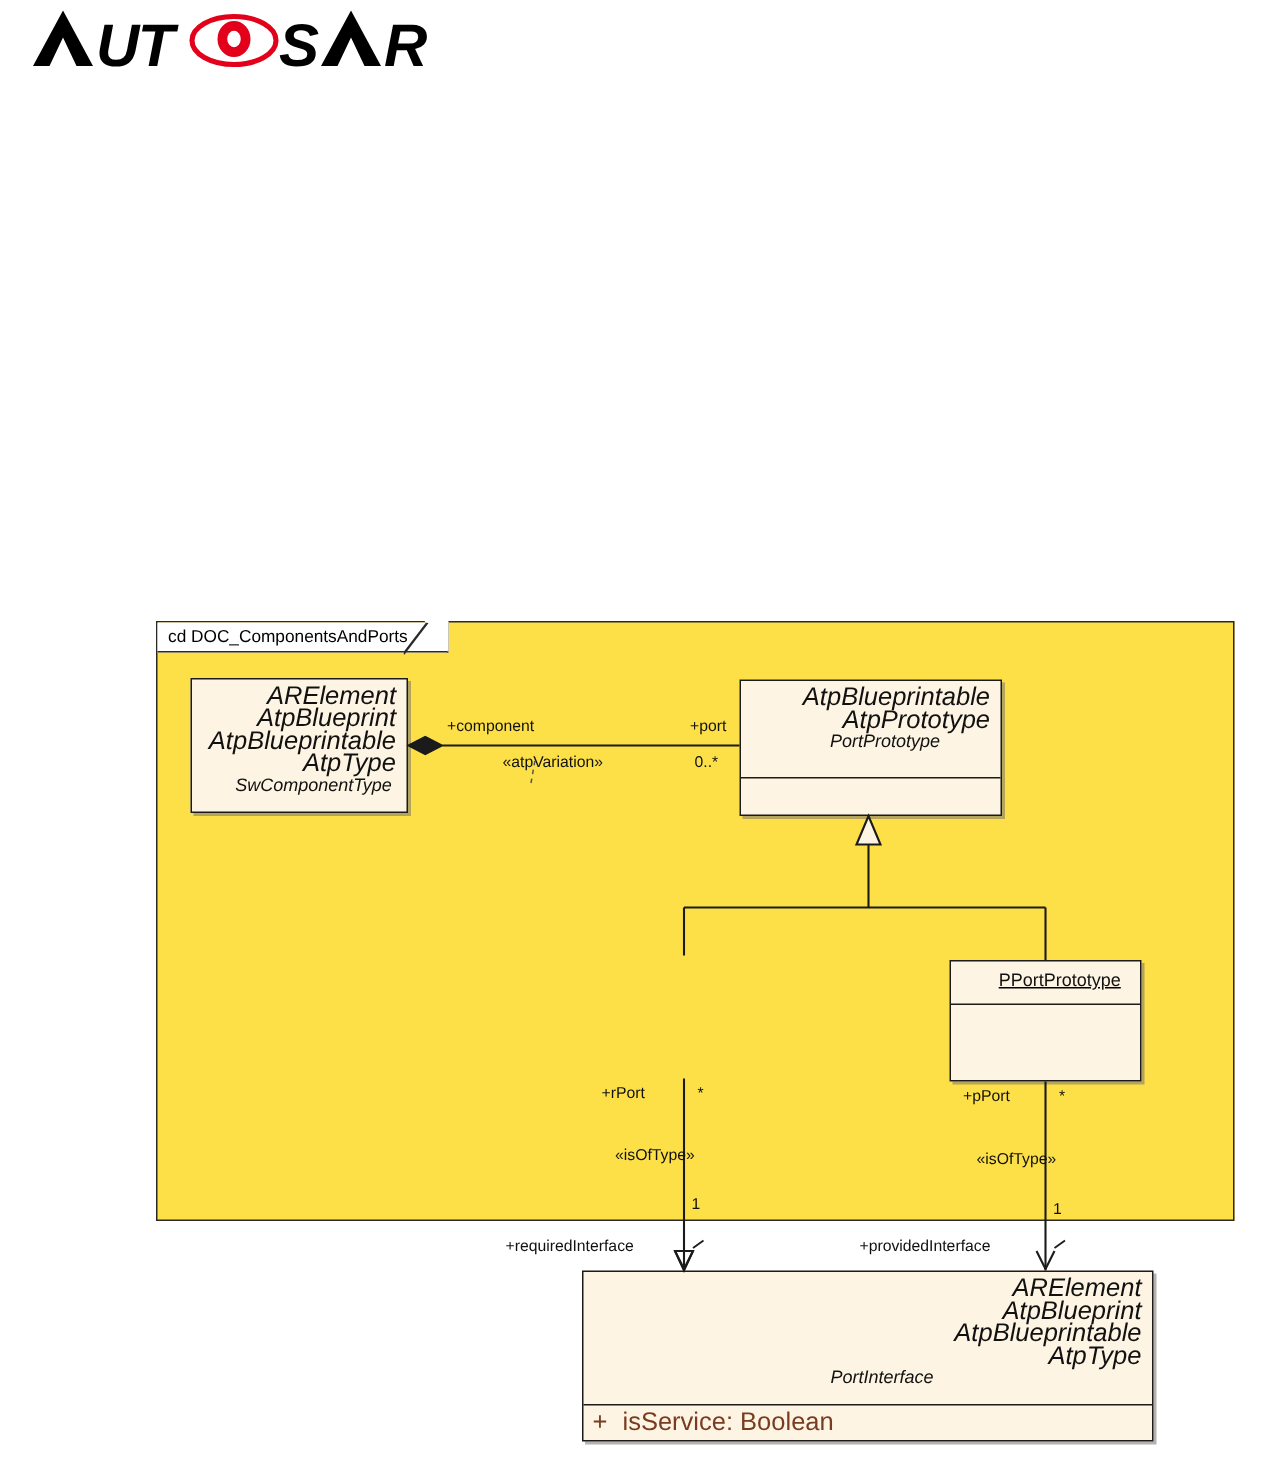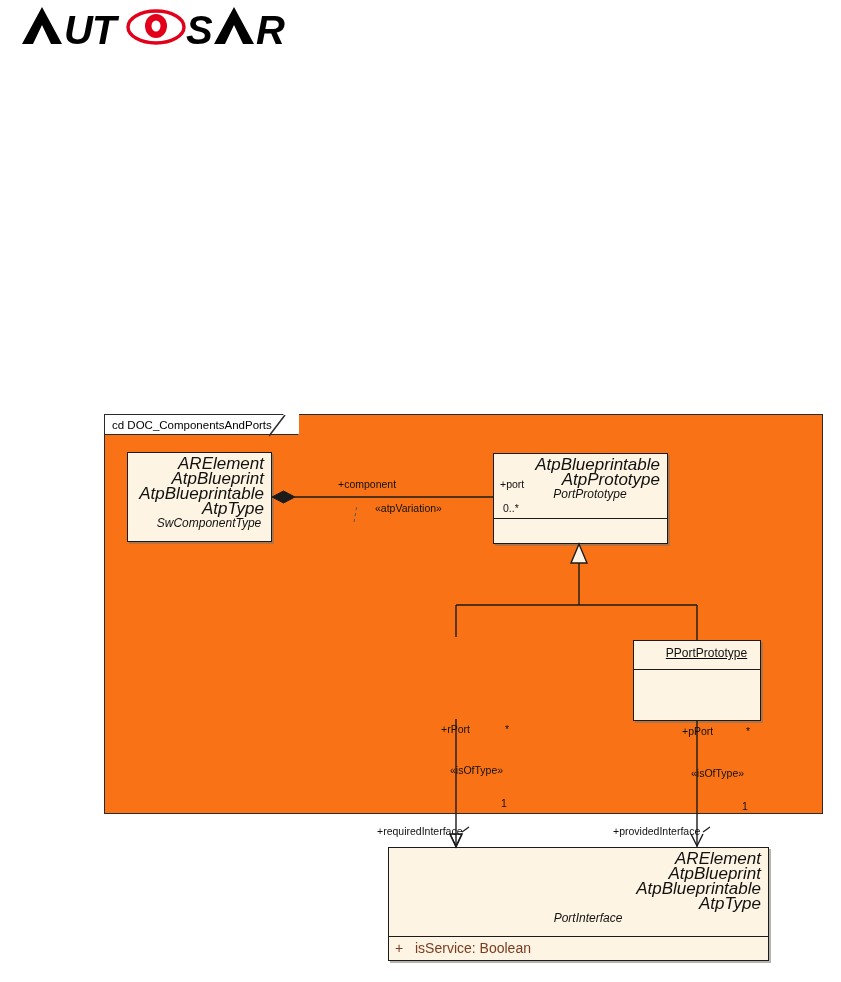--- a/index.html
+++ b/index.html
@@ -25,21 +25,21 @@
   }
 
   
   #uml-frame {
     position: absolute;
     left: 104px;
     top: 414px;
     width: 719px;
     height: 400px;
     border: 1.5px solid #2a2a2a;
-    background: #f97316;
+    background: #fde047;
     box-sizing: border-box;
   }
   #frame-tab {
     position: absolute;
     left: 0px;
     top: 0px;
     height: 20px;
     padding: 0 26px 0 7px;
     line-height: 20px;
     font-size: 11.5px;
@@ -97,21 +97,21 @@
     line-height: 15px;
     color: #111;
     padding: 0 6px 3px 6px;
     margin-left: 19px;
   }
   .cls-name.plain {
     font-style: normal;
     padding-top: 5px;
   }
   .attr-row {
-    font-size: 14px;
+    font-size: 17px;
     line-height: 16px;
     color: #7a3c20;
     padding: 3px 4px 3px 6px;
     white-space: nowrap;
   }
   .attr-vis { display: inline-block; width: 20px; }
 
   
   #note {
     position: absolute;
@@ -147,21 +147,20 @@
     color: #111;
     white-space: pre-line;
   }
 
   .lbl {
     position: absolute;
     font-size: 10.5px;
     line-height: 13px;
     color: #111;
     white-space: nowrap;
-    margin-left: 40px;
   }
 
   svg.ov {
     position: absolute;
     left: 0;
     top: 0;
     overflow: visible;
     pointer-events: none;
   }
 </style>

